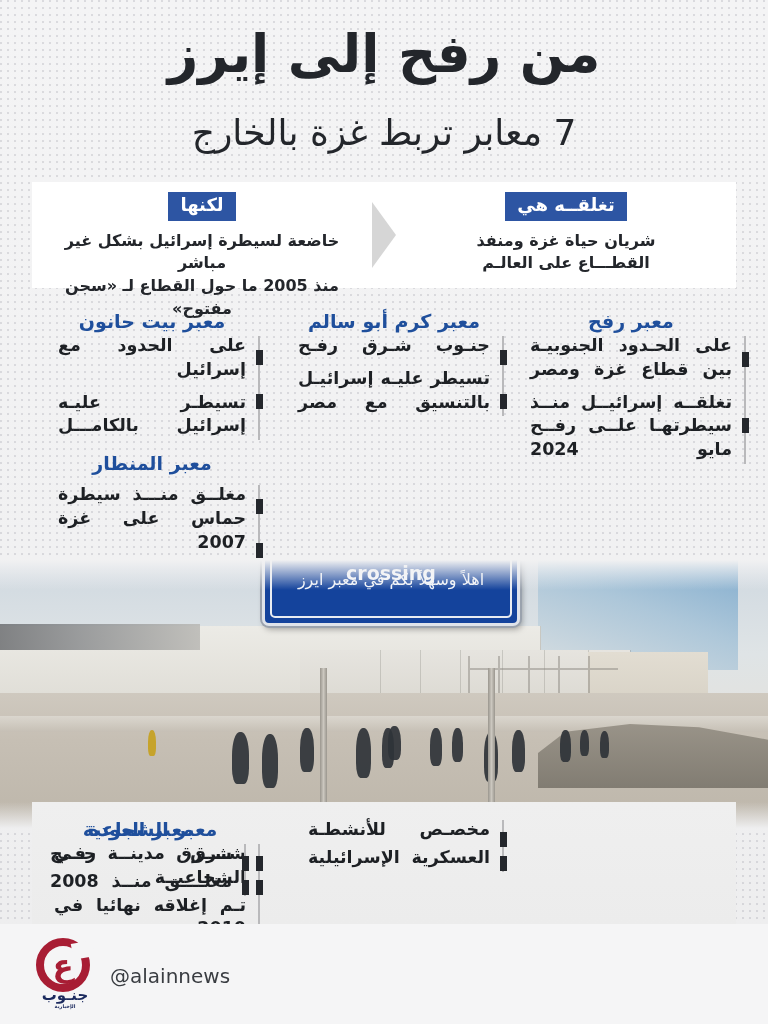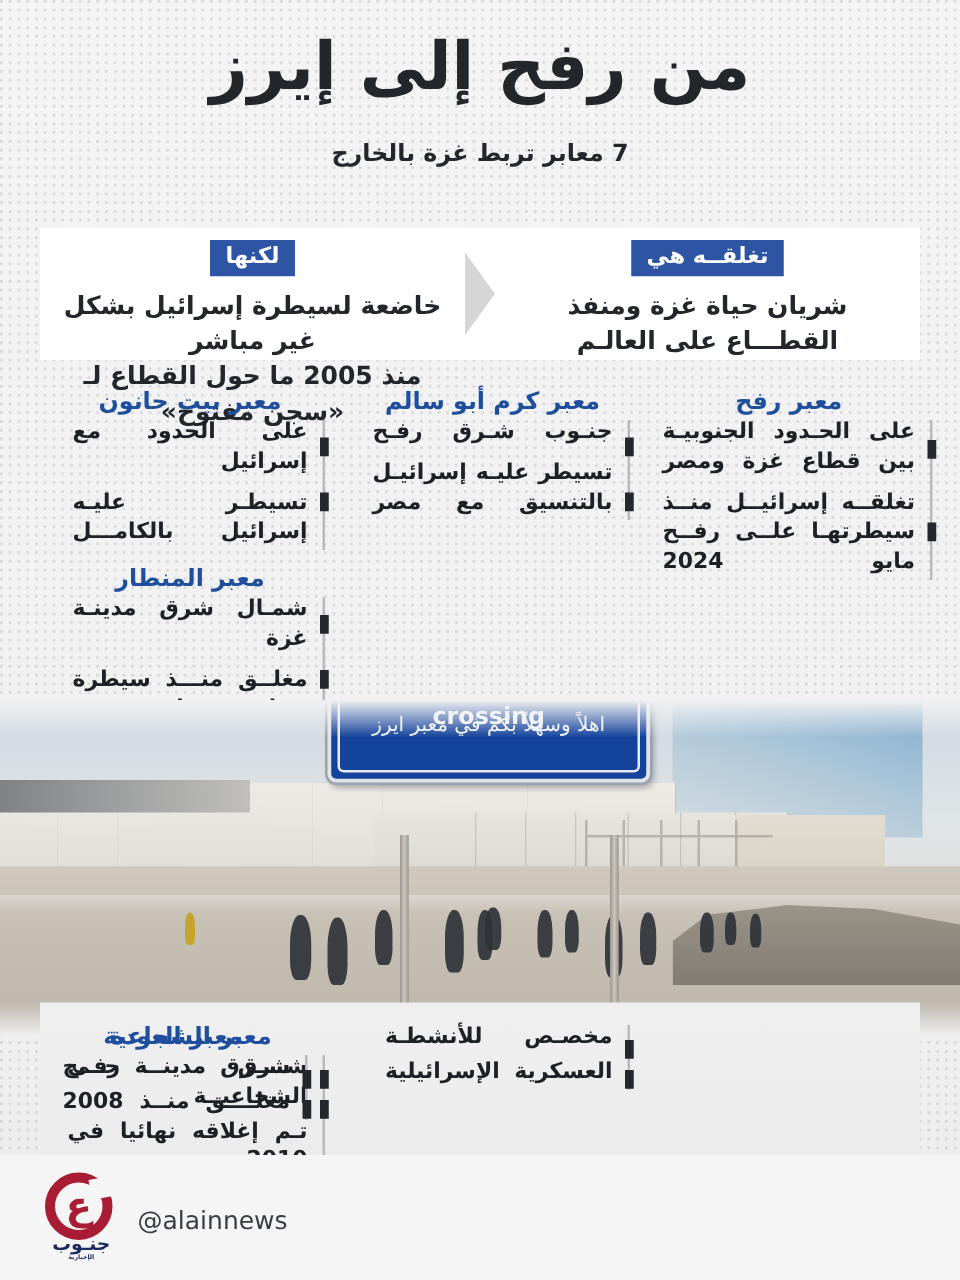--- a/index.html
+++ b/index.html
@@ -18,38 +18,38 @@
 
   
   .header{position:absolute;top:0;left:0;width:665px;height:182px;text-align:center;}
   .title{
     position:absolute;top:26px;left:0;width:768px;
     font-size:53px;font-weight:bold;color:#23262b;letter-spacing:0px;
     line-height:1.05;direction:rtl;
   }
   .subtitle{
     position:absolute;top:112px;left:0;width:768px;
-    font-size:19px;font-weight:bold;color:#23262b;direction:rtl;
+    font-size:36px;font-weight:normal;color:#23262b;direction:rtl;
   }
 
   
   .topcard{
     position:absolute;left:32px;top:182px;width:704px;height:106px;
     background:#ffffff;
   }
   .tc-half{position:absolute;top:0;height:106px;}
   .tc-right{right:0;width:340px;text-align:center;}
   .tc-left{left:0;width:340px;text-align:center;}
   .tc-badge{
     display:inline-block;background:#2d55a3;color:#ffffff;
     font-size:18px;font-weight:bold;padding:2px 12px 4px 12px;
     margin-top:10px;line-height:1.25;
   }
   .tc-body{
-    margin-top:9px;font-size:20px;font-weight:bold;color:#23262b;
+    margin-top:9px;font-size:16px;font-weight:bold;color:#23262b;
     line-height:1.42;direction:rtl;padding:0 10px;
   }
   .arrow{
     position:absolute;left:50%;top:20px;transform:translateX(-50%);
     width:0;height:0;
     border-top:33px solid transparent;
     border-bottom:33px solid transparent;
     border-left:24px solid #d6d6d6;
   }
 
@@ -206,21 +206,20 @@
     </div>
   </div>
 
   <div class="cross" style="right:518px;top:452px;width:196px;">
     <div class="cname">معبر المنطار</div>
     <div class="cbody">
       <div class="rail">
         <div class="node" style="top:14px;"></div>
         <div class="node" style="top:58px;"></div>
       </div>
-      <div class="cline">شمـال شرق مدينـة غزة</div>
       <div class="cline l2">مغلــق منـــذ سيطرة حماس على غزة 2007</div>
     </div>
   </div>
 
   <div class="photo">
     <div class="sky"></div>
     <div class="skyblue"></div>
 
     <div class="wallrow">
       <div class="seg" style="left:0;width:46px;"></div>

